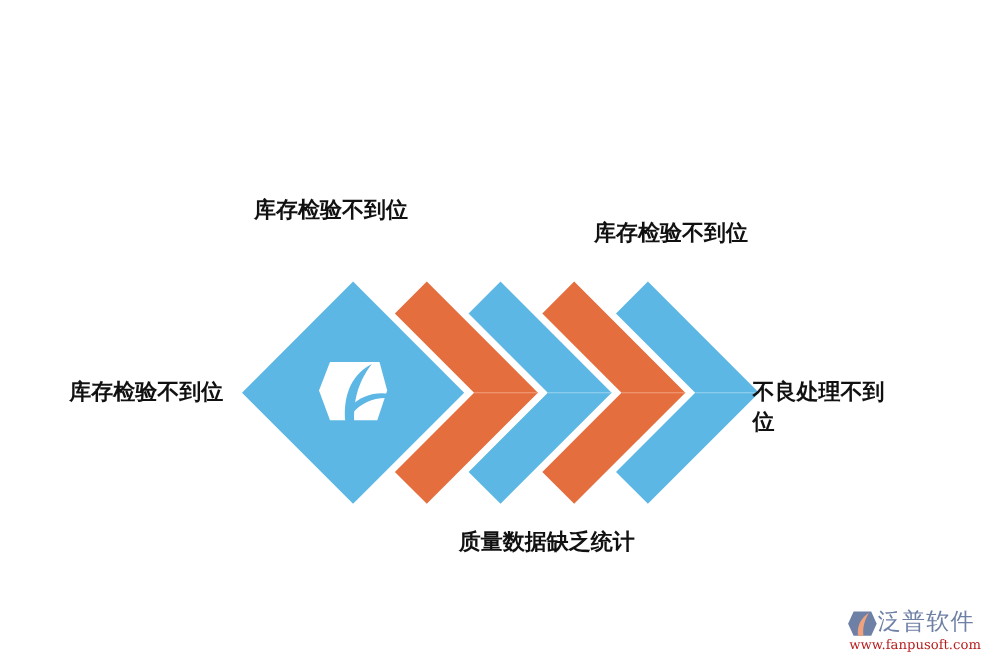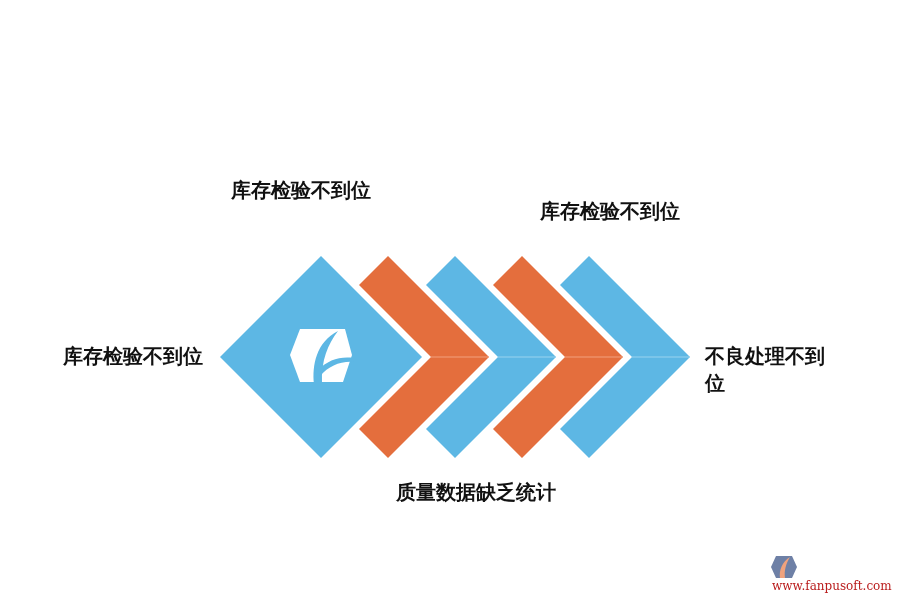--- a/index.html
+++ b/index.html
@@ -33,22 +33,23 @@
   <g>
     <polygon points="300,329 345,329 352,355 343,382 300,382 290,355" fill="#ffffff"></polygon>
     <path d="M314,384 C312,366 316,342 338,331 C328,344 321,360 322,384 Z" fill="#5db7e4"></path>
     <path d="M318,370 C328,360 340,356 354,358 L354,362 C340,361 329,366 320,376 Z" fill="#5db7e4"></path>
   </g>
 </svg>
 
 <div class="label" style="left:231px; top:177px;">库存检验不到位</div>
 <div class="label" style="left:540px; top:198px; width:140px;">库存检验不到位</div>
 <div class="label" style="left:63px; top:343px;">库存检验不到位</div>
-<div class="label" style="left:705px; top:343px; width:135px;">不良处理不到位</div>
-<div class="label" style="left:396px; top:479px;text-align:right;">质量数据缺乏统计</div>
+<div class="label" style="left:684px; top:343px; width:135px;">不良处理不到位</div>
+<div class="label" style="left:417px; top:479px;text-align:right;">质量数据缺乏统计</div>
 
 <div class="wm">
   <svg width="28" height="26" style="position:absolute;left:2px;top:2px;">
     <polygon points="6,2 22,2 27,13 22,24 6,24 1,13" fill="#6e80a6"></polygon>
     <path d="M10,24 C9,16 12,8 20,3 C16,10 14,16 15,24 Z" fill="#f0a27d"></path>
   </svg>
+  <div class="wm-name">泛普软件</div>
   <div class="wm-url">www.fanpusoft.com</div>
 </div>
 
 </body></html>

